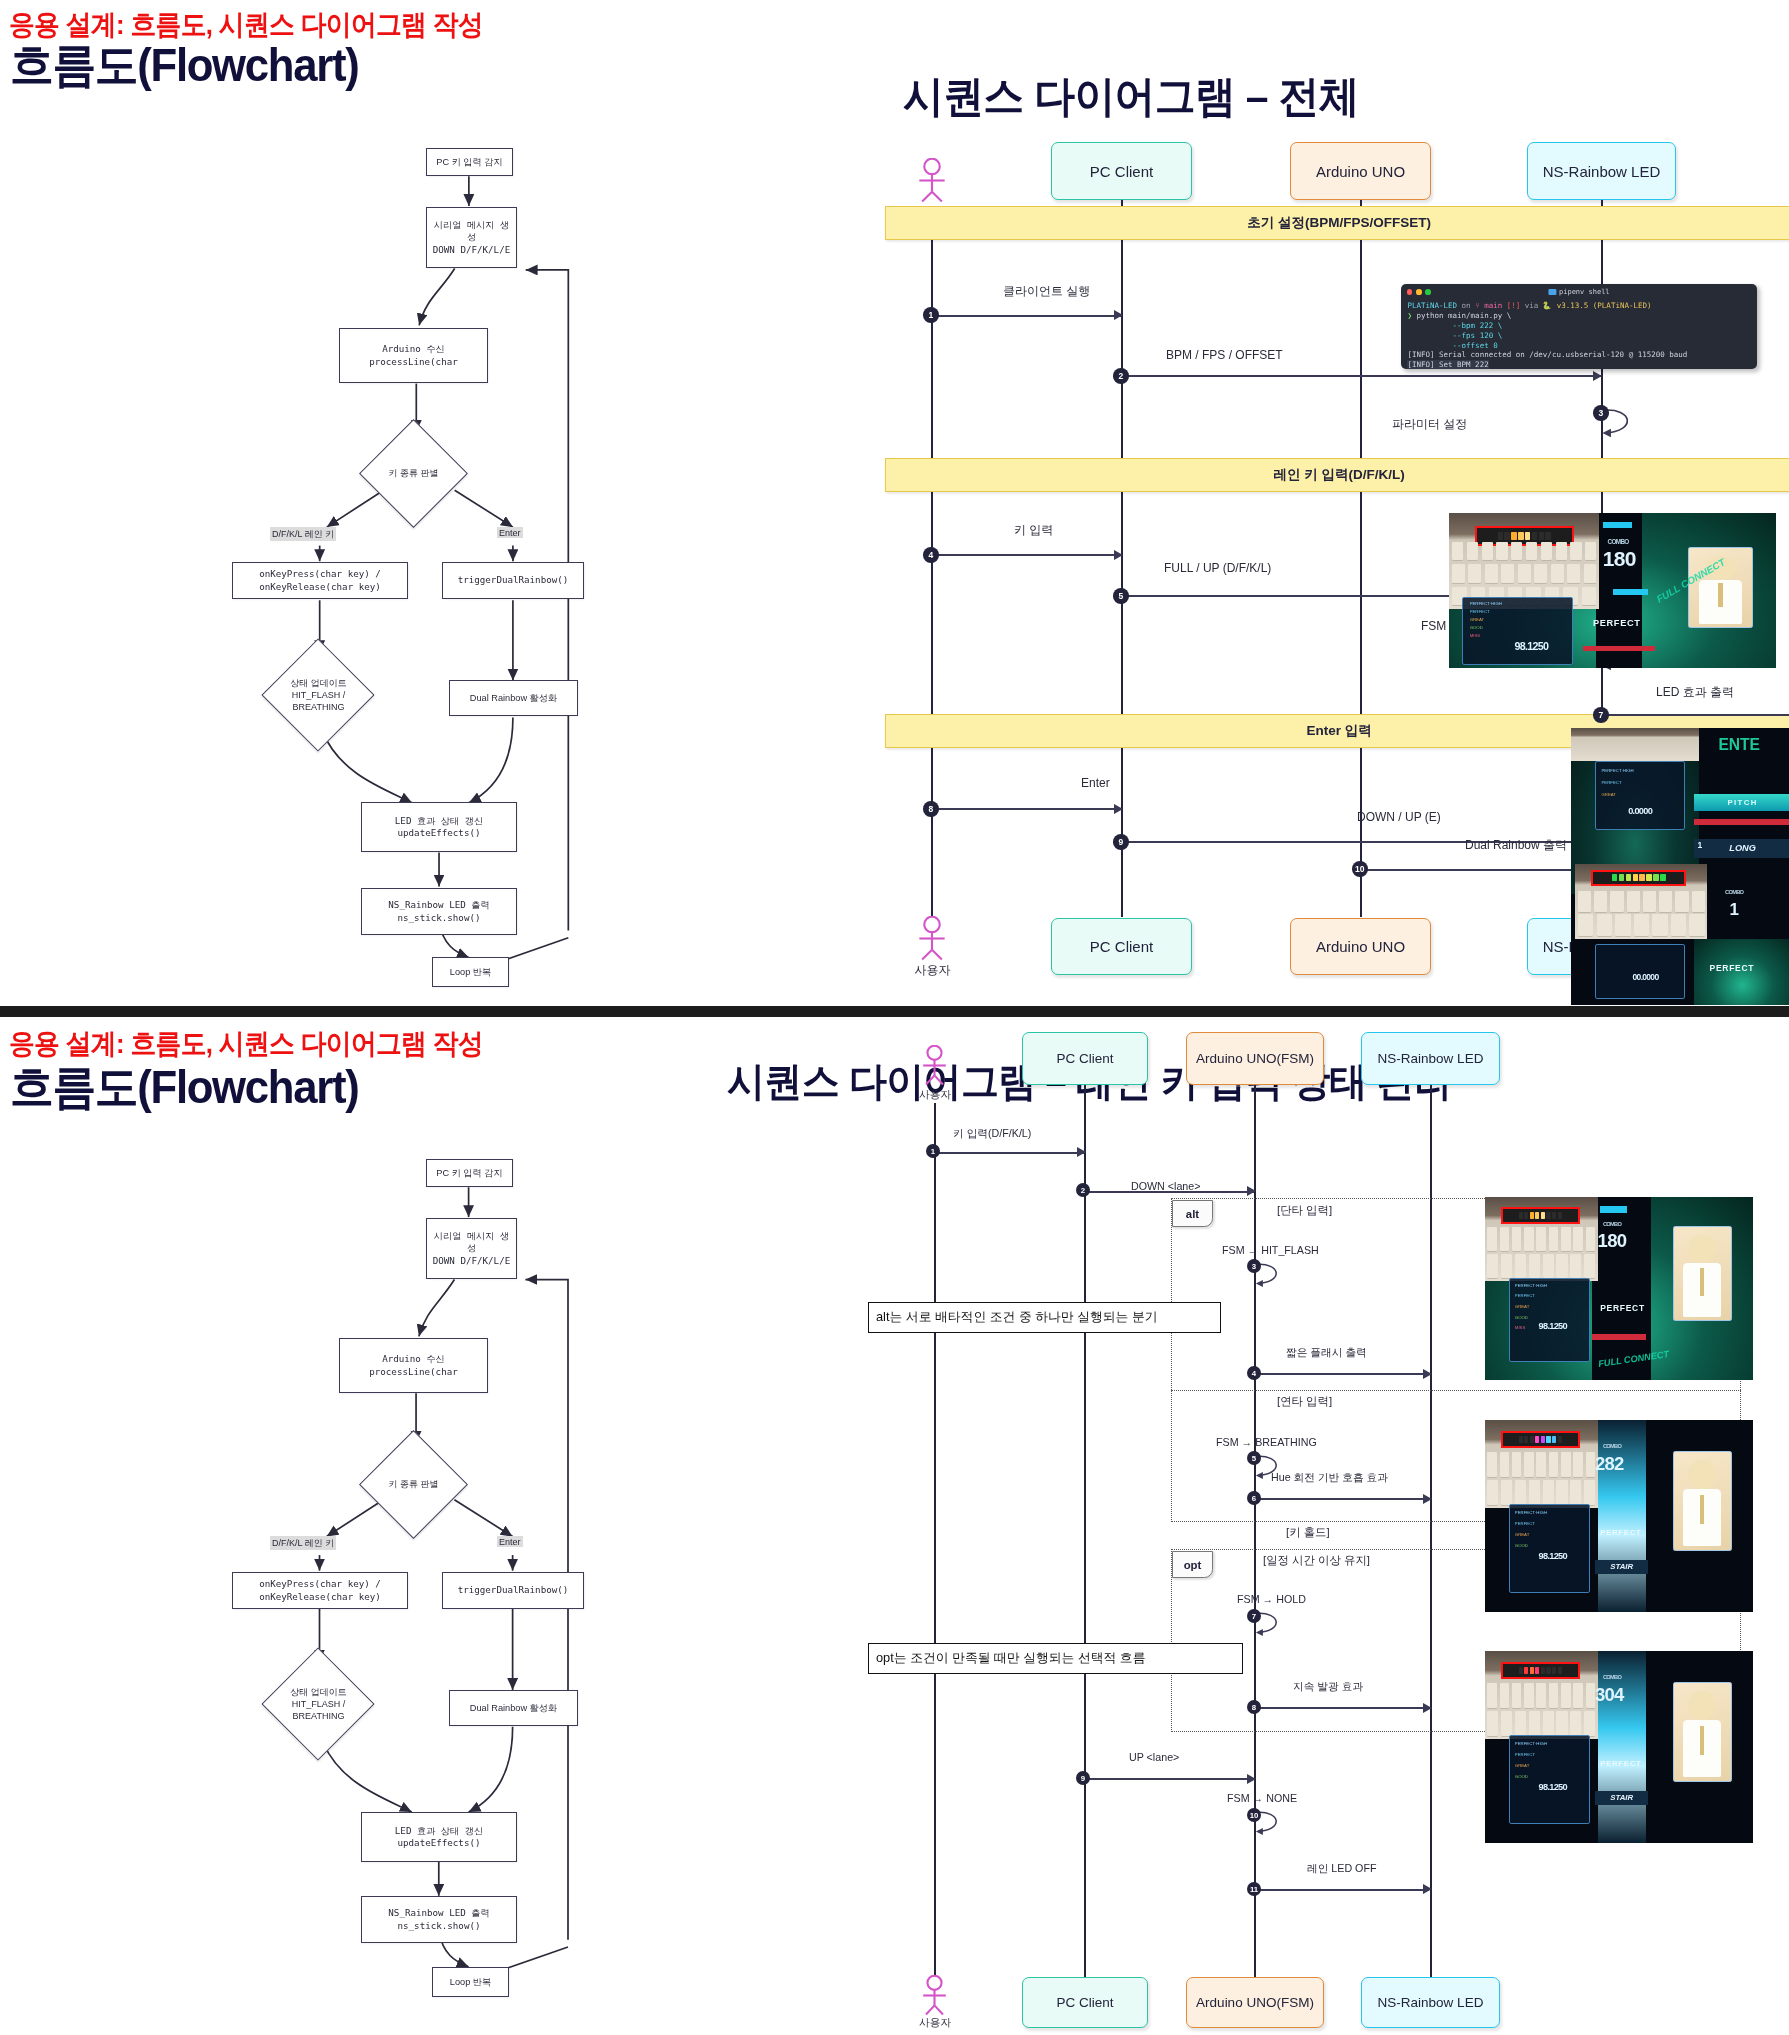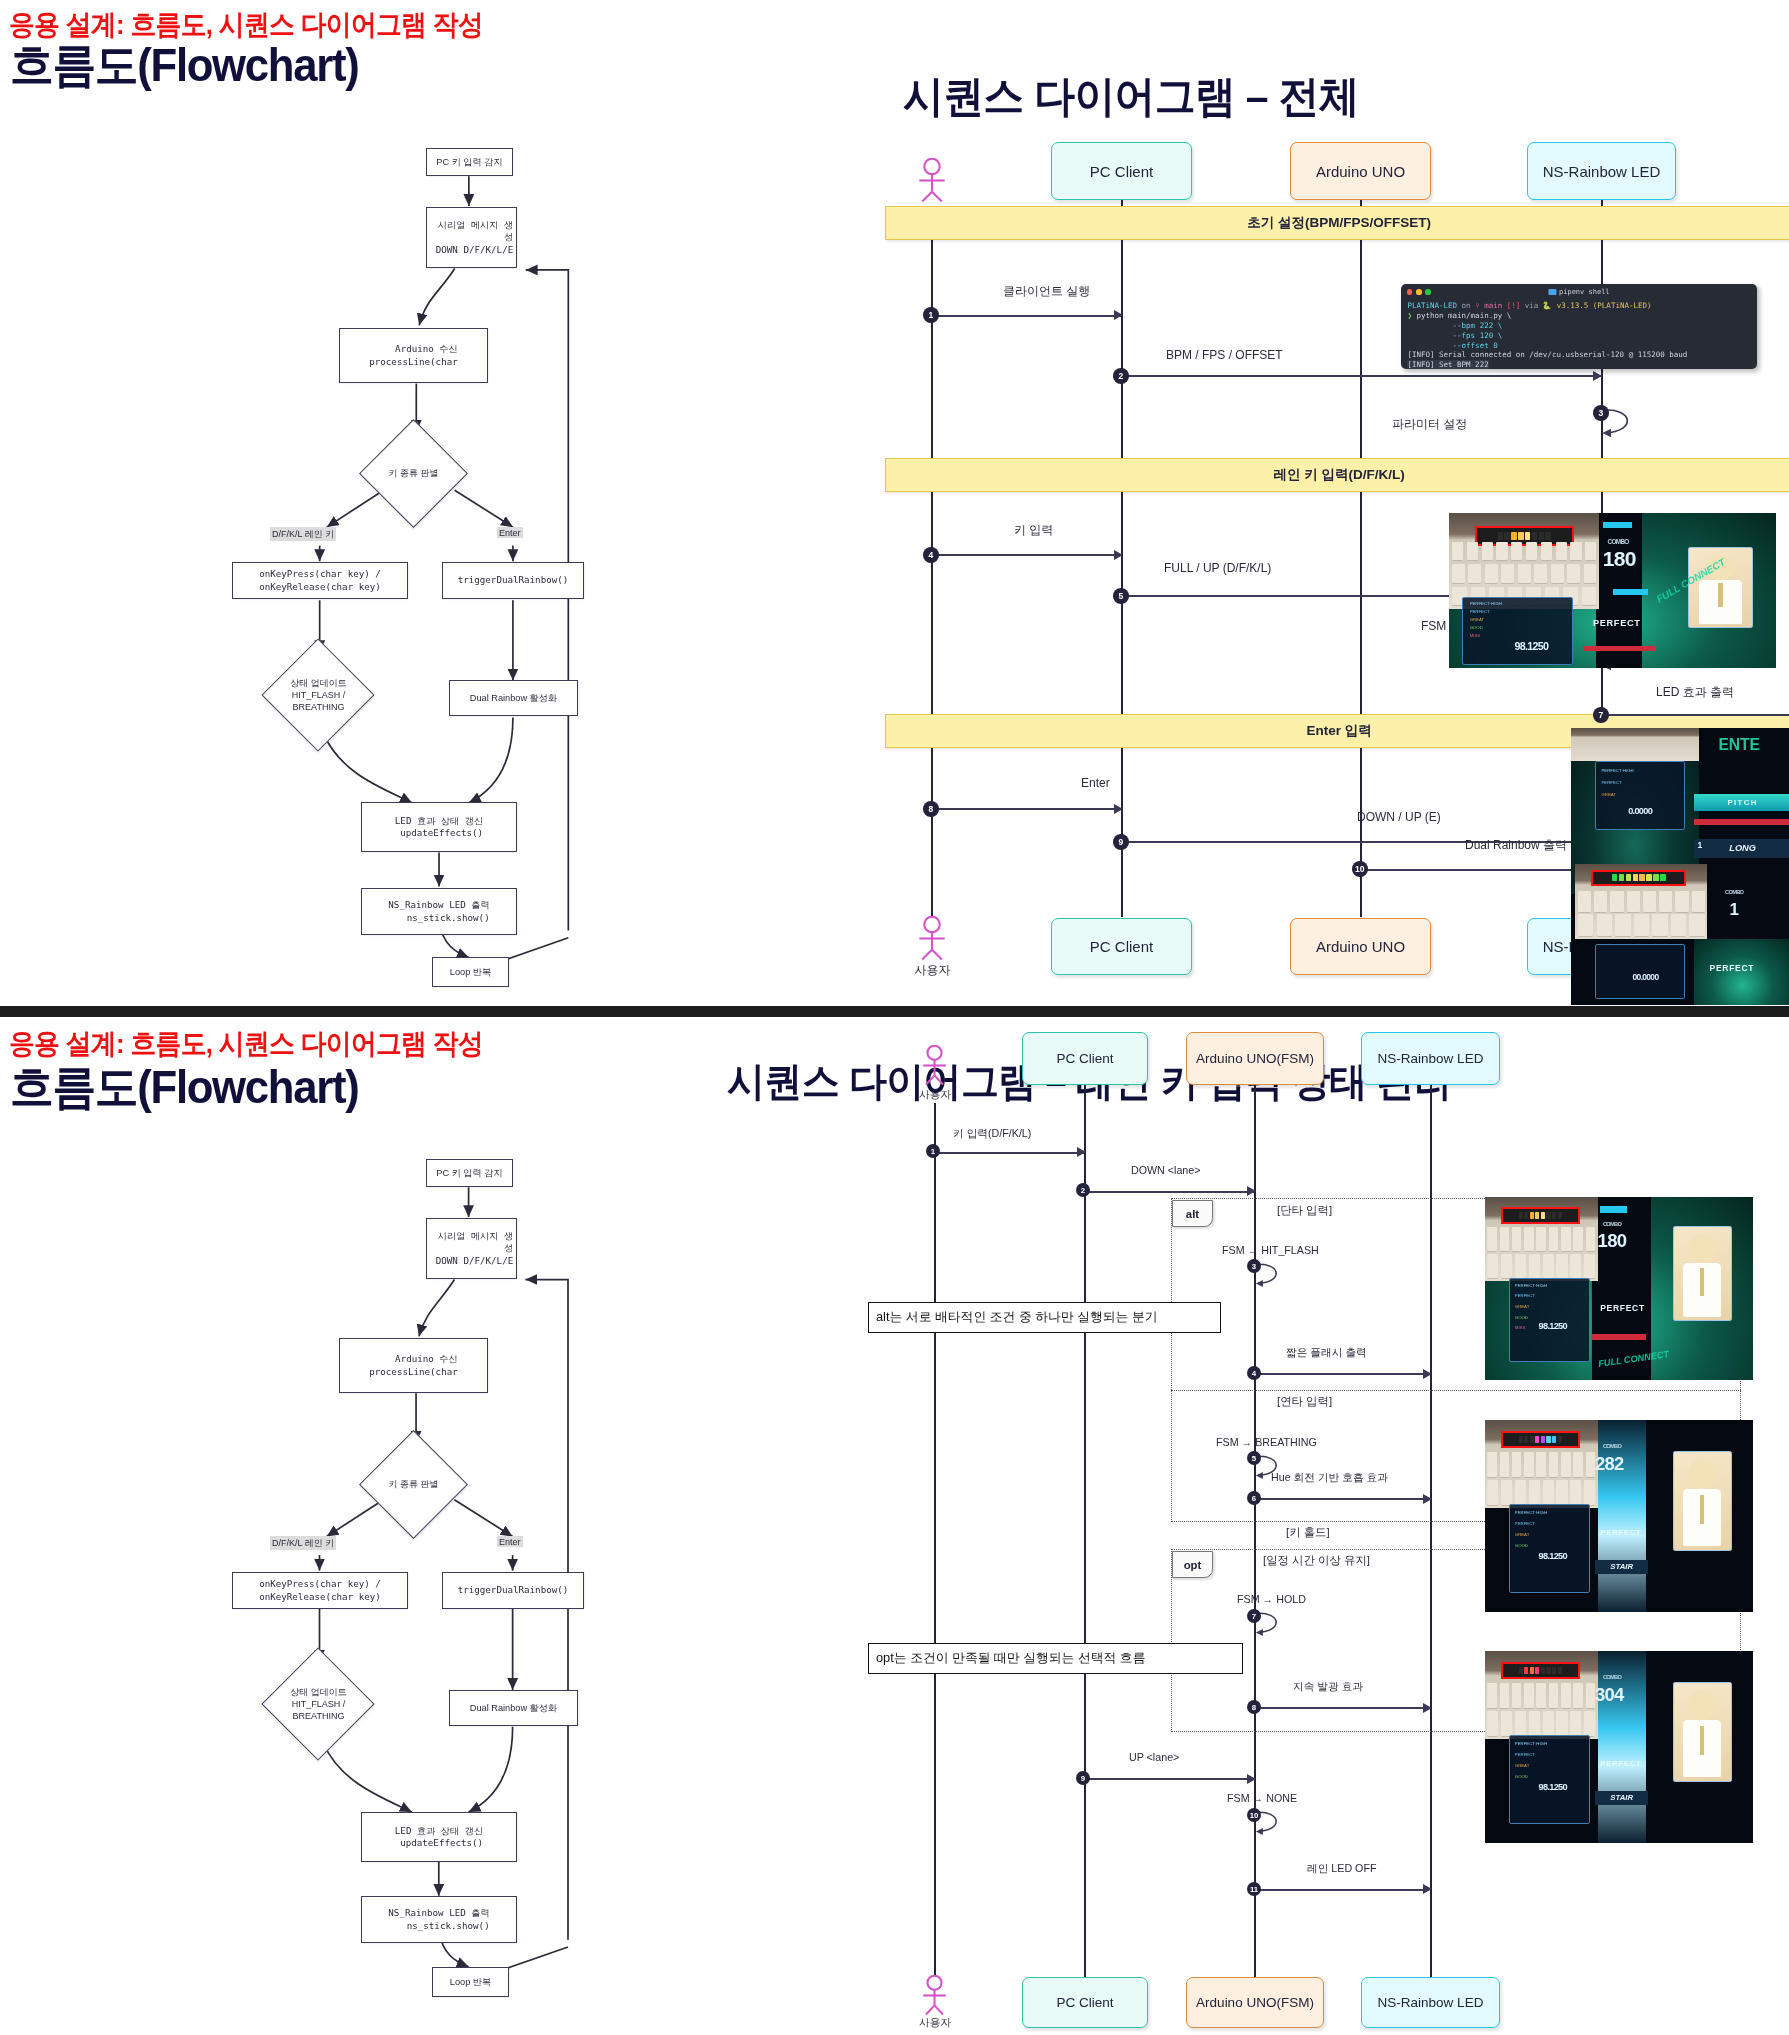--- a/index.html
+++ b/index.html
@@ -28,21 +28,21 @@
     position:absolute; font-weight:bold; color:#10103a;
     white-space:nowrap; letter-spacing:-0.7px;
     transform:scaleX(0.95); transform-origin:left center;
   }
 
   
   .fc { position:absolute; }
   .fc-box {
     position:absolute; border:1.4px solid #3b3b55; background:#fff;
     display:flex; align-items:center; justify-content:center;
-    text-align:right; font-size:9.2px; line-height:1.35;
+    text-align:center; font-size:9.2px; line-height:1.35;
     color:#2a2a3a; padding:1.4px 2.8px;
     box-shadow:1.4px 1.4px 2.1px rgba(0,0,0,0.12);
     font-family:"DejaVu Sans Mono", monospace;
   }
   .fc-box.kor { font-family:"Liberation Sans", sans-serif; }
   .fc-dia {
     position:absolute; border:1.4px solid #3b3b55; background:#fff;
     transform:rotate(45deg);
     box-shadow:1.4px 1.4px 2.1px rgba(0,0,0,0.10);
   }
@@ -541,21 +541,21 @@
     <div class="lifeline" style="left:46px; top:85px; height:873px;"></div>
     <div class="lifeline" style="left:196px; top:67px; height:892px;"></div>
     <div class="lifeline" style="left:366px; top:67px; height:892px;"></div>
     <div class="lifeline" style="left:542px; top:67px; height:892px;"></div>
 
     <div class="msg-label" style="left:65px; top:109px; font-size:10.7px;">키 입력(D/F/K/L)</div>
     <div class="msg-line" style="left:46px; top:134px; width:150px;"></div>
     <div class="msg-arrow" style="left:189px; top:129px;"></div>
     <div class="msg-num" style="left:38px; top:126px; width:14px; height:14px; font-size:7.8px;">1</div>
 
-    <div class="msg-label" style="left:243px; top:146px; font-size:10.7px;">DOWN &lt;lane&gt;</div>
+    <div class="msg-label" style="left:243px; top:162px; font-size:10.7px;">DOWN &lt;lane&gt;</div>
     <div class="msg-line" style="left:196px; top:173px; width:170px;"></div>
     <div class="msg-arrow" style="left:359px; top:168px;"></div>
     <div class="msg-num" style="left:188px; top:165px; width:14px; height:14px; font-size:7.8px;">2</div>
 
     <div class="alt-frame" style="left:283px; top:180px; width:570px; height:324px;"></div>
     <div class="alt-tab" style="left:284px; top:182px; width:41px; height:27px;">alt</div>
     <div class="alt-cond" style="left:389px; top:185px;">[단타 입력]</div>
 
     <div class="msg-label" style="left:334px; top:226px; font-size:10.7px;">FSM → HIT_FLASH</div>
     <svg class="self-loop" width="36" height="28" style="left:366px; top:243px;" viewBox="0 0 50 40">

